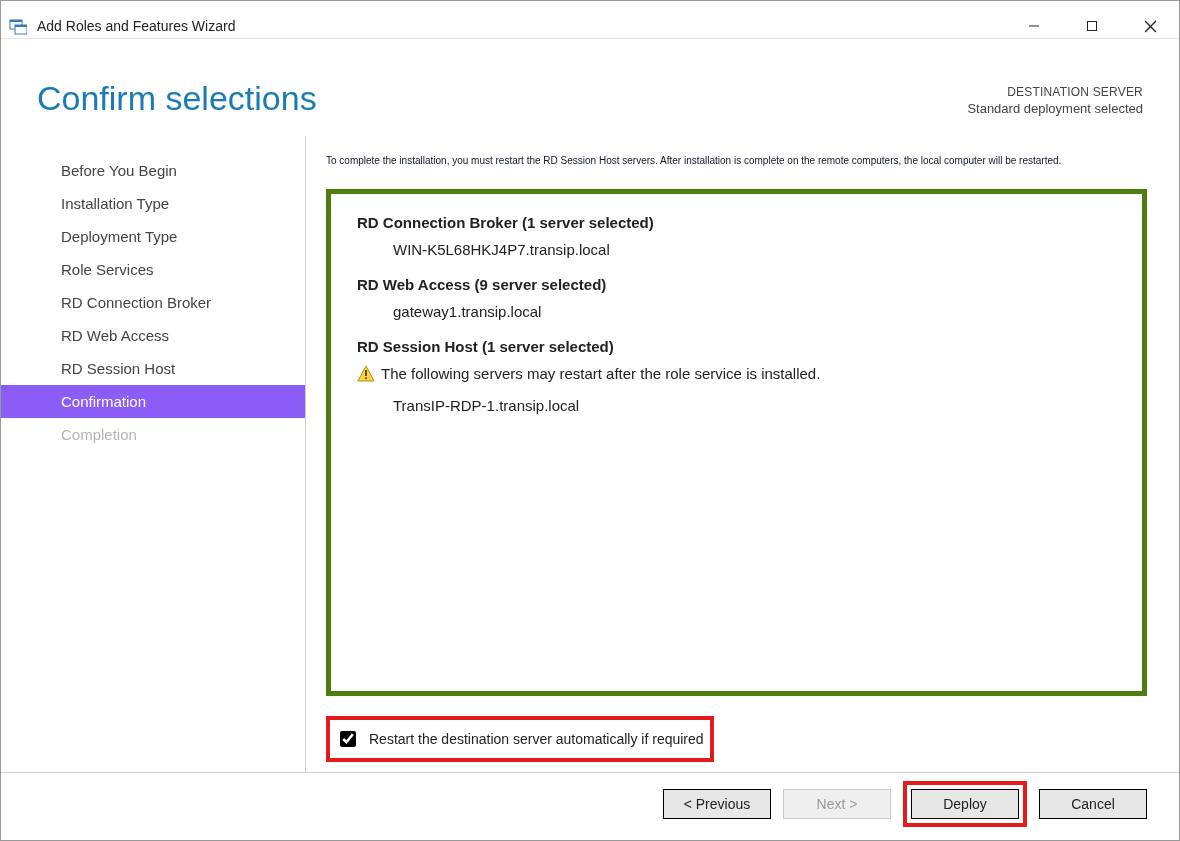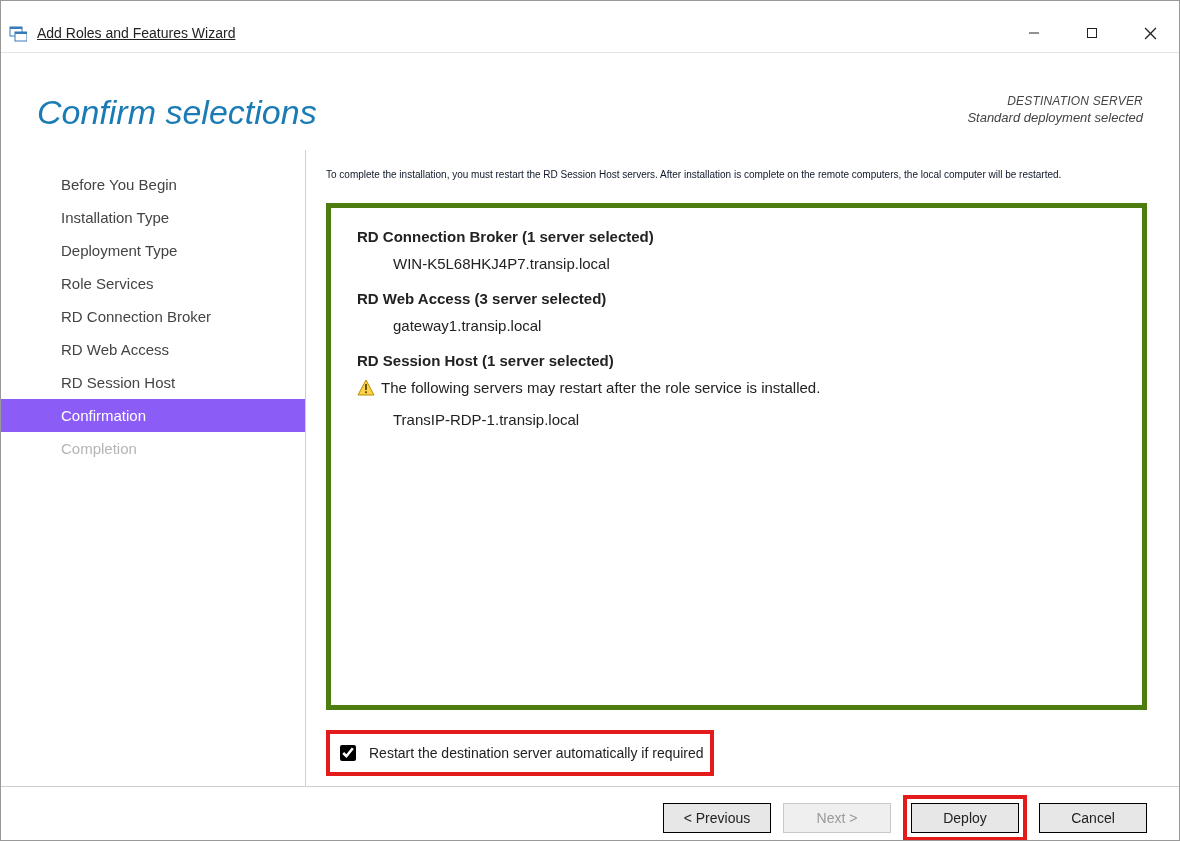--- a/index.html
+++ b/index.html
@@ -11,26 +11,25 @@
     background: #fff;
     width: 1180px;
     height: 841px;
     overflow: hidden;
     position: relative;
     border: 1px solid #999;
   }
 
   
   .titlebar {
-    height: 52px;
+    height: 38px;
     display: flex;
     align-items: center;
     padding: 13px 0 0 8px;
     border-bottom: 1px solid #e5e5e5;
-    text-decoration: underline;
   }
   .titlebar .app-icon {
     width: 18px; height: 18px;
     margin-right: 10px;
     position: relative;
   }
   .titlebar .title { font-size: 14px; color: #222; }
   .win-controls {
     margin-left: auto;
     display: flex;
@@ -43,24 +42,23 @@
     align-items: center;
     justify-content: center;
     font-size: 14px;
     color: #333;
   }
   .win-btn svg { display:block; }
 
   
   .header {
     display: flex;
-    align-items: flex-start;
+    align-items: flex-end;
     justify-content: space-between;
     padding: 40px 36px 18px 36px;
-    font-style: italic;
   }
   .page-title {
     color: #1a7bb5;
     font-size: 34px;
     font-weight: 300;
     margin: 0;
   }
   .dest-block {
     text-align: right;
     font-size: 13px;
@@ -243,21 +241,21 @@
   <div class="separator"></div>
 
   <div class="main">
     <div class="intro">To complete the installation, you must restart the RD Session Host servers. After installation is complete on the remote computers, the local computer will be restarted.</div>
 
     <div class="panel">
 
       <div class="section-head">RD Connection Broker  (1 server selected)</div>
       <div class="indent">WIN-K5L68HKJ4P7.transip.local</div>
 
-      <div class="section-head">RD Web Access  (3 server selected)</div>
+      <div class="section-head">RD Web Access  (9 server selected)</div>
       <div class="indent">gateway1.transip.local</div>
 
       <div class="section-head">RD Session Host  (1 server selected)</div>
       <div class="warn-row">
         <span class="warn-icon">
           <svg viewBox="0 0 18 18" width="18" height="18">
             <polygon points="9,1 17,16 1,16" fill="#ffd24a" stroke="#b78b00" stroke-width="1"></polygon>
             <rect x="8.1" y="5" width="1.8" height="6" fill="#5c4600"></rect>
             <rect x="8.1" y="12.3" width="1.8" height="1.8" fill="#5c4600"></rect>
           </svg>

